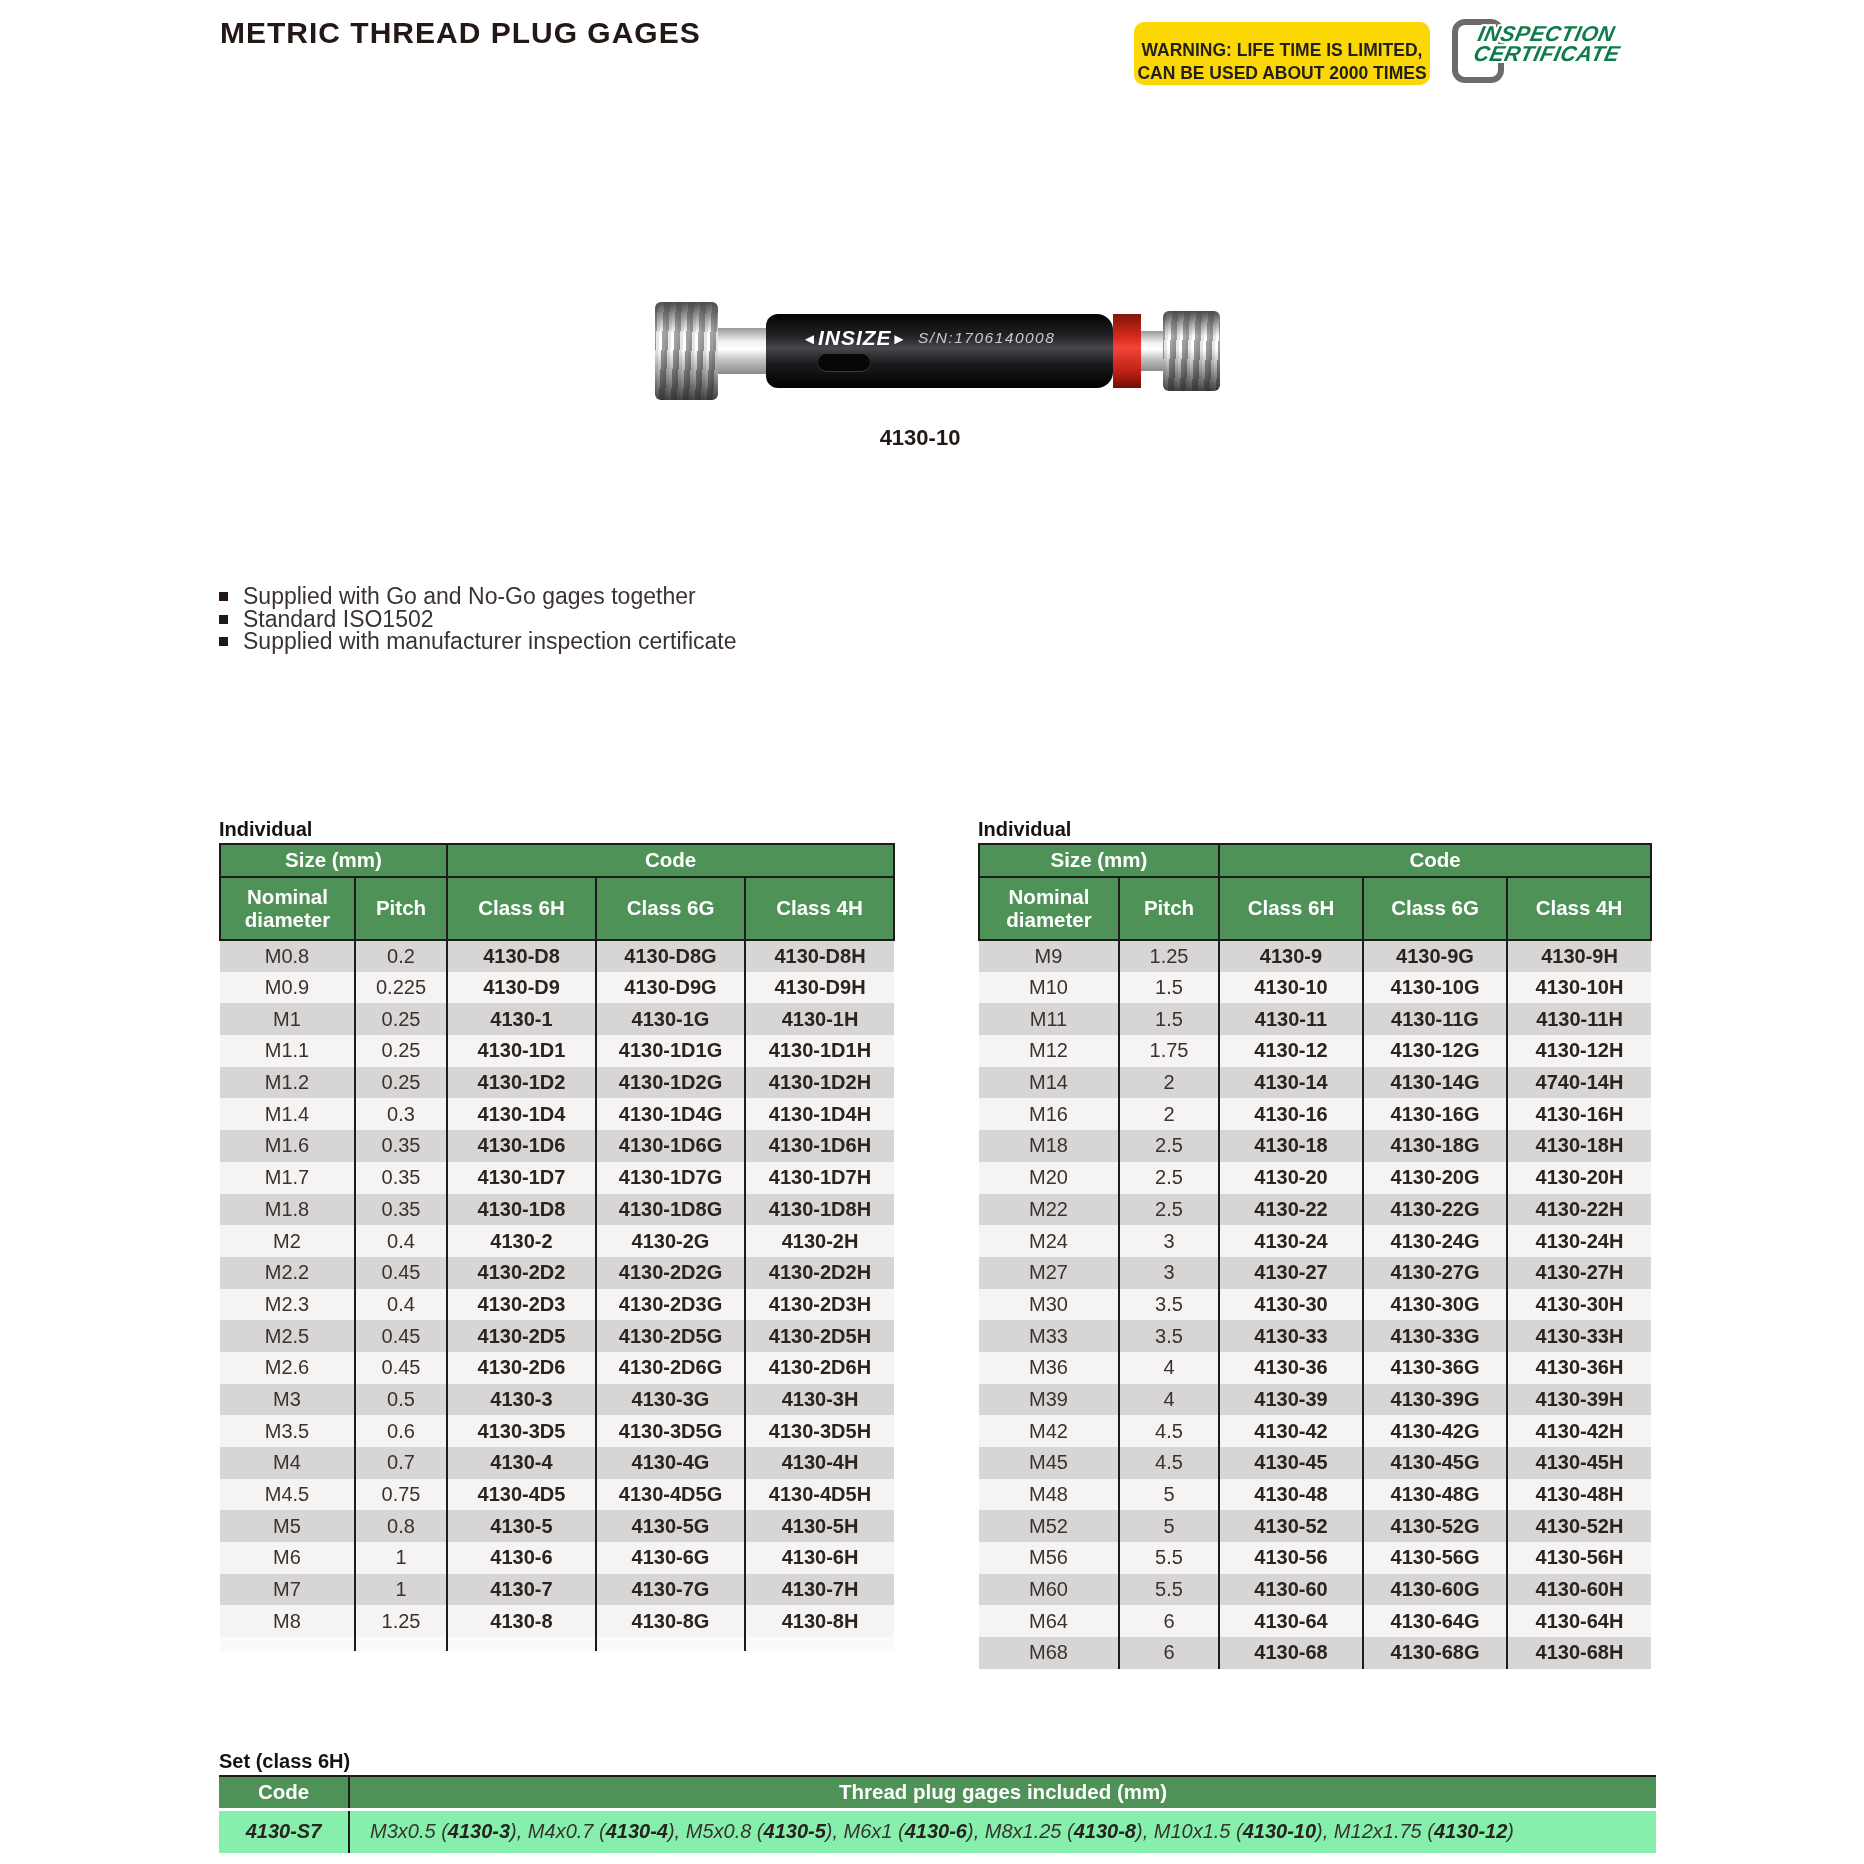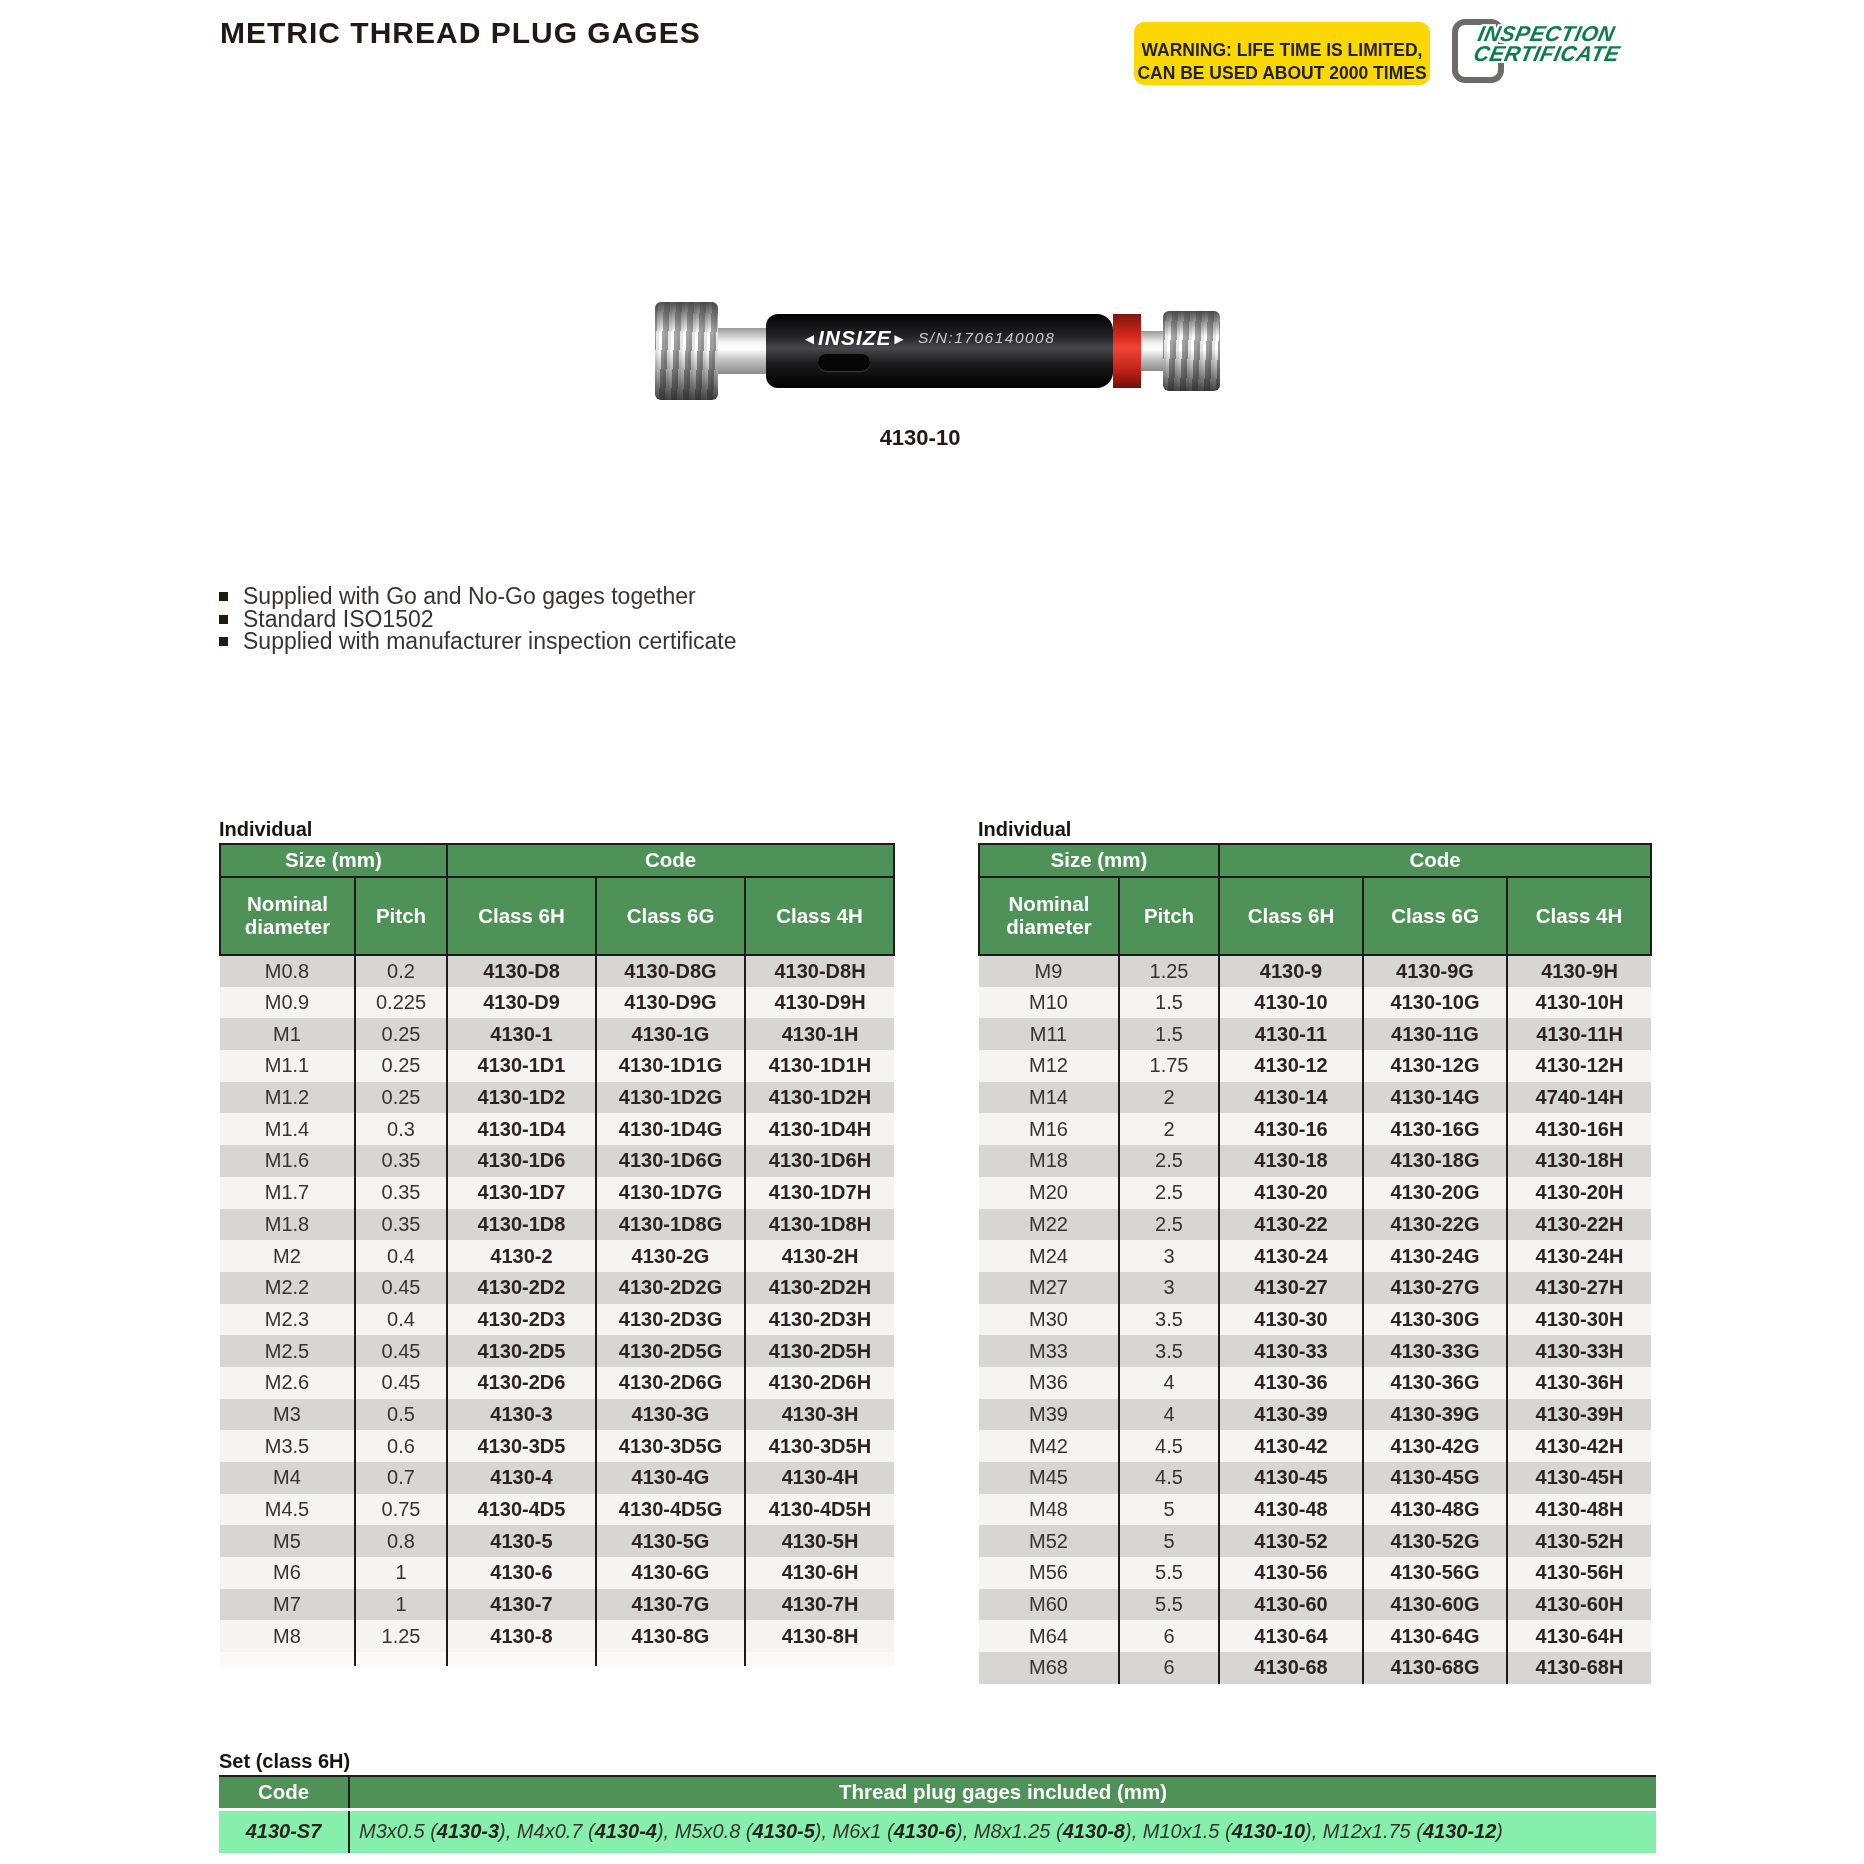--- a/index.html
+++ b/index.html
@@ -56,39 +56,39 @@
                line-height:22.5px;margin-bottom:0;}
   .features li::before{content:"";position:absolute;left:0;top:7px;width:9px;height:9px;background:#231815;}
 
   
   .tbl-label{position:absolute;font-size:20px;font-weight:bold;color:#161311;}
   .ind-wrap{position:absolute;top:843px;}
   .ind-table{border-collapse:collapse;table-layout:fixed;}
   .ind-table th{background:var(--green);color:#fff;font-weight:bold;font-size:20.5px;
                 border:2px solid #1c1c1c;text-align:center;line-height:1.12;}
   .ind-table th.gh{height:33px;}
-  .ind-table th.ch{height:78px;}
+  .ind-table th.ch{height:63px;}
   .ind-table td{height:31.7px;text-align:center;font-size:20px;color:#383230;
                 border-left:2px solid #1c1c1c;overflow:hidden;white-space:nowrap;}
   .ind-table td:first-child{border-left:none;}
   .ind-table td.code-cell{font-weight:bold;color:#2a2321;}
   .ind-table tbody tr:nth-child(odd) td{background:var(--shade);}
   .ind-table tbody tr:nth-child(even) td{background:#f6f4f3;}
   .ind-table tbody tr.blank td{background:#fbfaf9;height:14px;}
 
   
   .set-label{position:absolute;left:219px;top:1750px;font-size:20px;font-weight:bold;color:#161311;}
   .set-wrap{position:absolute;left:219px;top:1775px;}
   .set-table{border-collapse:collapse;table-layout:fixed;width:1437px;}
   .set-table th{background:var(--green);color:#fff;font-weight:bold;font-size:20.5px;height:33px;
                 border-top:2px solid #1c1c1c;border-bottom:3px solid #fff;text-align:center;}
   .set-table th + th, .set-table td + td{border-left:2.5px solid #1c1c1c;}
   .set-table td{background:#86efac;height:44px;font-size:20px;color:#383230;font-style:italic;}
   .set-table td.set-code{font-weight:bold;text-align:center;color:#2a2321;}
-  .set-table td.set-included{padding-left:9px;white-space:nowrap;}
+  .set-table td.set-included{padding-left:20px;white-space:nowrap;}
   .set-table td.set-included b{color:#272120;}
 </style>
 </head>
 <body>
 
 <h1 class="page-title">METRIC THREAD PLUG GAGES</h1>
 
 <div class="warning-box">
   <span>WARNING: LIFE TIME IS LIMITED,</span>
   <span>CAN BE USED ABOUT 2000 TIMES</span>

